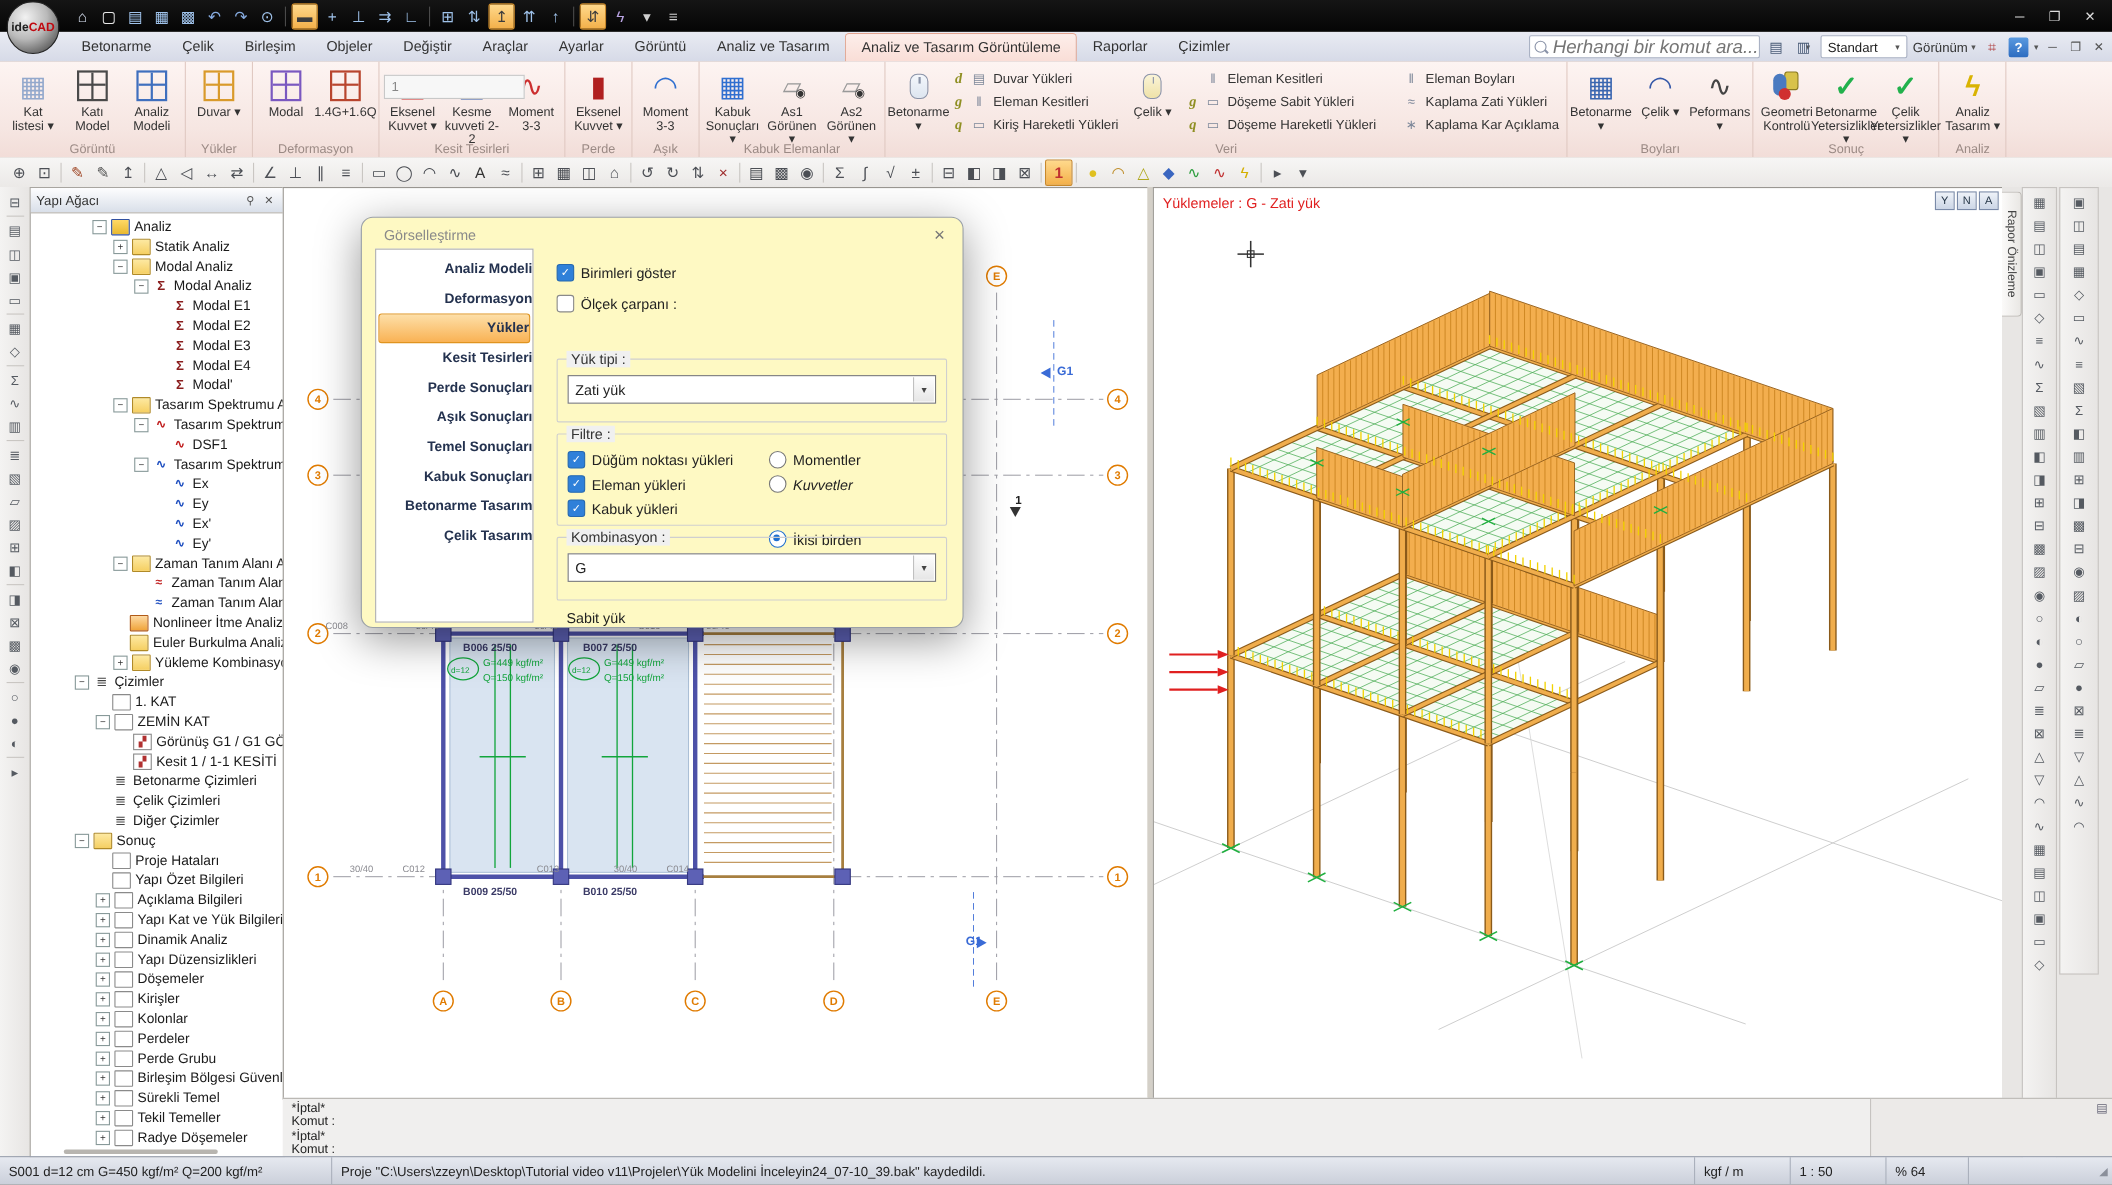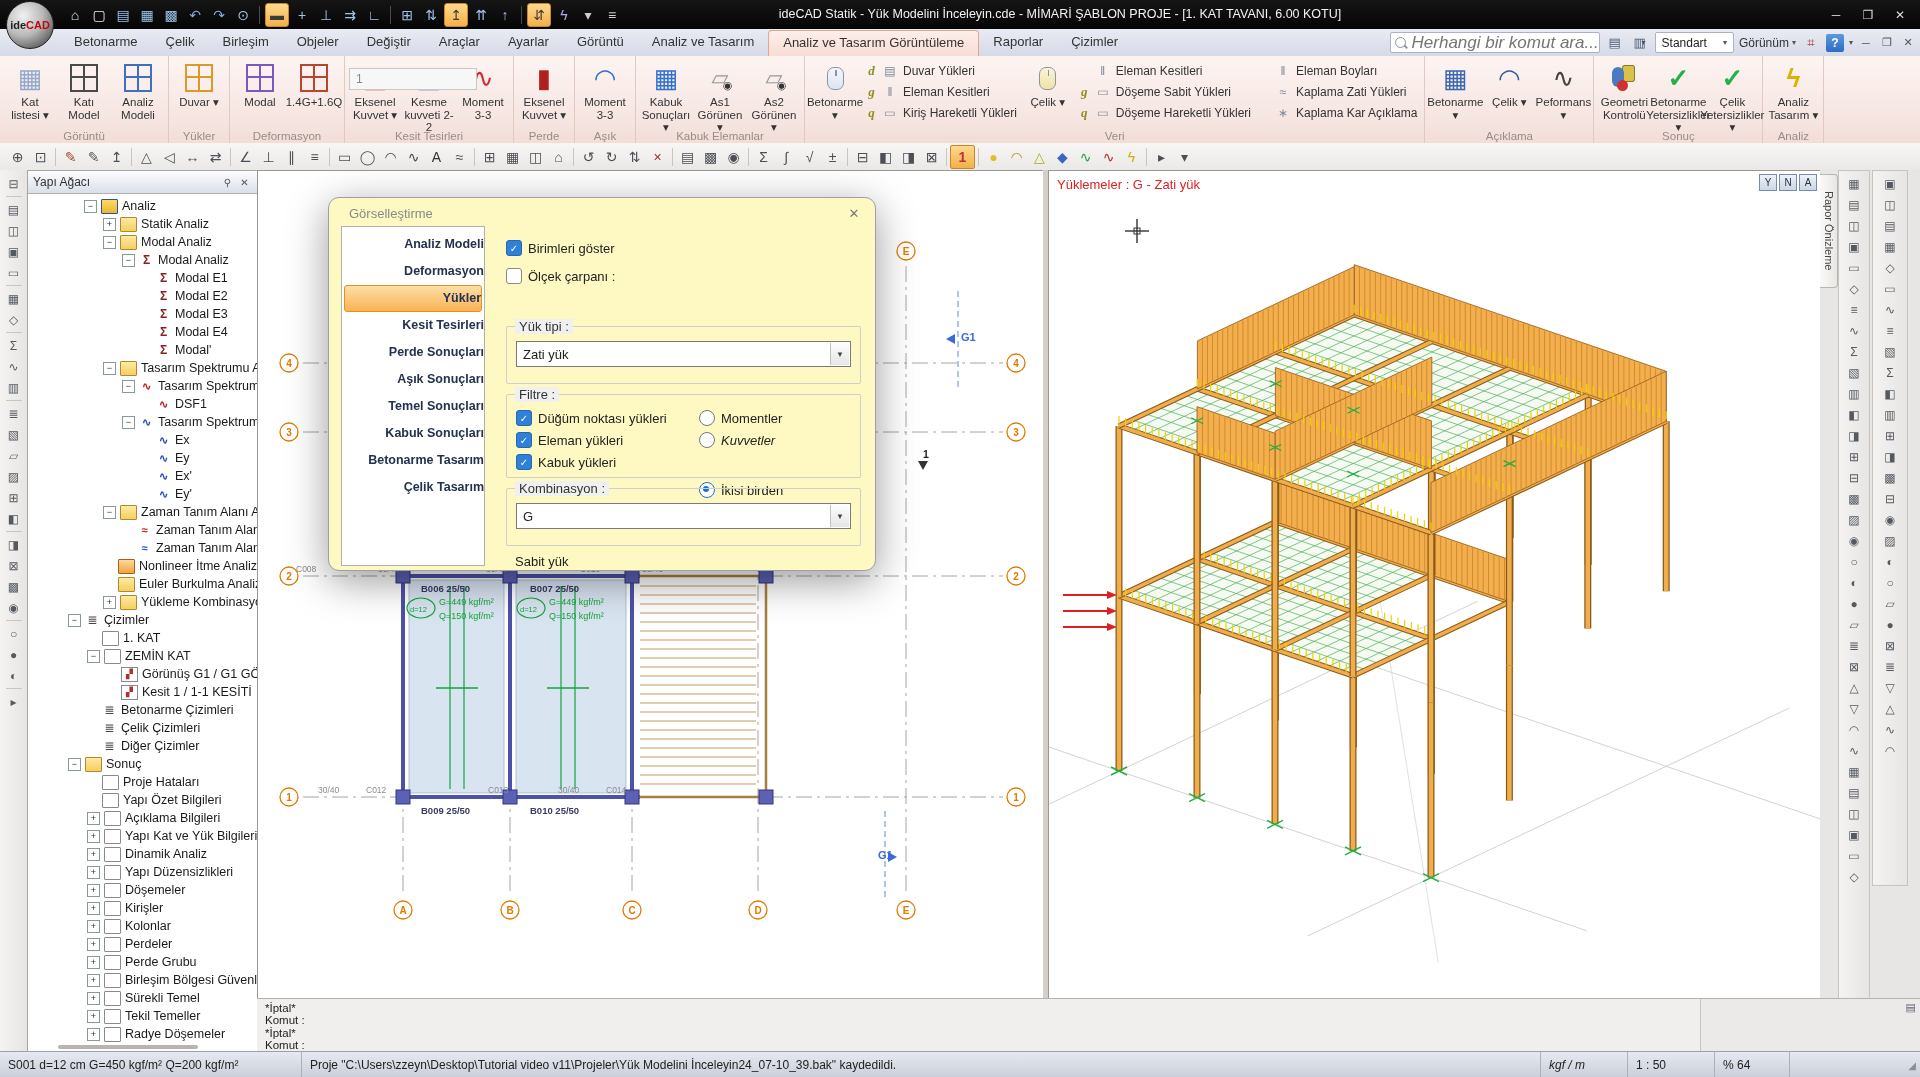--- a/index.html
+++ b/index.html
@@ -118,21 +118,21 @@
   
   #cmd{position:absolute;left:257px;top:998px;width:1663px;height:53px;background:#f0efee;border-top:1px solid #b5b2ad;}
   #cmdlines{position:absolute;left:8px;top:3px;font-size:11.5px;color:#222;line-height:12.3px;white-space:pre;}
   #cmdright{position:absolute;left:1443px;top:0;right:0;bottom:0;background:#eceae8;border-left:1px solid #c6c3c0;}
   #cmdright span{position:absolute;right:4px;top:2px;font-size:11px;color:#667;}
   #statusbar{position:absolute;left:0;top:1051px;width:1920px;height:26px;
              background:linear-gradient(#e6e9f0,#c9ced9);border-top:1px solid #9aa0ad;display:flex;align-items:stretch;font-size:12px;color:#222;}
   .scell{display:flex;align-items:center;padding:0 8px;border-right:1px solid #aab0bc;white-space:nowrap;overflow:hidden;}
   #sc1{width:285px;flex:0 0 auto;}
   #sc2{flex:1;}
-  #sc3{width:70px;flex:0 0 auto;font-style:italic;}
+  #sc3{width:70px;flex:0 0 auto;}
   #sc4{width:70px;flex:0 0 auto;}
   #sc5{width:58px;flex:0 0 auto;}
   #scpad{width:118px;flex:0 0 auto;border-right:none;display:flex;align-items:center;justify-content:flex-end;padding-right:4px;color:#8a8f9a;font-size:10px;}
   
   #dialog{position:absolute;left:328px;top:197px;width:546px;height:372px;background:#fef9c3;
           border:1px solid #9aa0a8;border-radius:11px;box-shadow:0 10px 40px rgba(0,0,0,.4);z-index:20;font-size:13px;text-align:right;}
   #dlg-title{position:absolute;left:20px;top:8px;color:#8a8a8a;font-size:13px;}
   #dlg-close{position:absolute;right:12px;top:6px;width:18px;height:18px;display:flex;align-items:center;justify-content:center;color:#777;font-size:13px;}
   #dlg-list{position:absolute;left:12px;top:28px;width:142px;height:330px;background:#fff;border:1px solid #b0b0b0;padding:4px 0;}
   .dli{height:27px;line-height:27px;padding-left:13px;color:#24324f;font-weight:bold;font-size:12.5px;}
@@ -184,21 +184,20 @@
         <span class="qi" style="color: rgb(159, 194, 234);">⇅</span>
         <span class="qi hl" style="color: rgb(60, 60, 60);">↥</span>
         <span class="qi" style="color: rgb(159, 194, 234);">⇈</span>
         <span class="qi" style="color: rgb(159, 194, 234);">↑</span>
         <span class="qsep"></span>
         <span class="qi hl" style="color: rgb(60, 60, 60);">⇵</span>
         <span class="qi" style="color: rgb(185, 163, 227);">ϟ</span>
         <span class="qi" style="color: rgb(207, 207, 207);">▾</span>
         <span class="qi" style="color: rgb(207, 207, 207);">≡</span>
       </div>
-    <div id="title">ideCAD Statik - Yük Modelini İnceleyin.cde - MİMARİ ŞABLON PROJE - [1. KAT TAVANI,  6.00 KOTU]</div>
     <div id="winbtns">
         <span>─</span>
         <span>❐</span>
         <span>✕</span>
       </div>
   </div>
 
   <div id="tabrow">
     <div id="tabs">
         <div class="tab">Betonarme</div>
@@ -414,21 +413,21 @@
           <div class="rlb">Betonarme ▾</div>
         </div>
         <div class="rbig">
           <div class="ric" style="color: rgb(53, 88, 168);">◠</div>
           <div class="rlb">Çelik ▾</div>
         </div>
         <div class="rbig">
           <div class="ric" style="color: rgb(68, 68, 68);">∿</div>
           <div class="rlb">Peformans ▾</div>
         </div>
-        <div class="rlabel">Açıklama</div>
+        <div class="rlabel">Boyları</div>
       </div>
       <div class="rgroup">
         <div class="rbig">
           <div class="ric">
             <div class="geoico">
               <i class="g2"></i>
               <i class="g1"></i>
               <i class="g3"></i>
             </div>
           </div>

